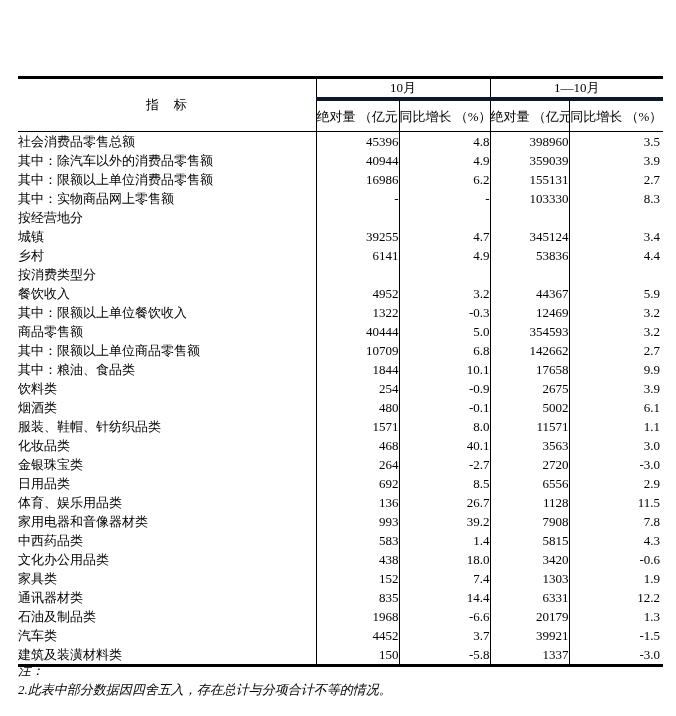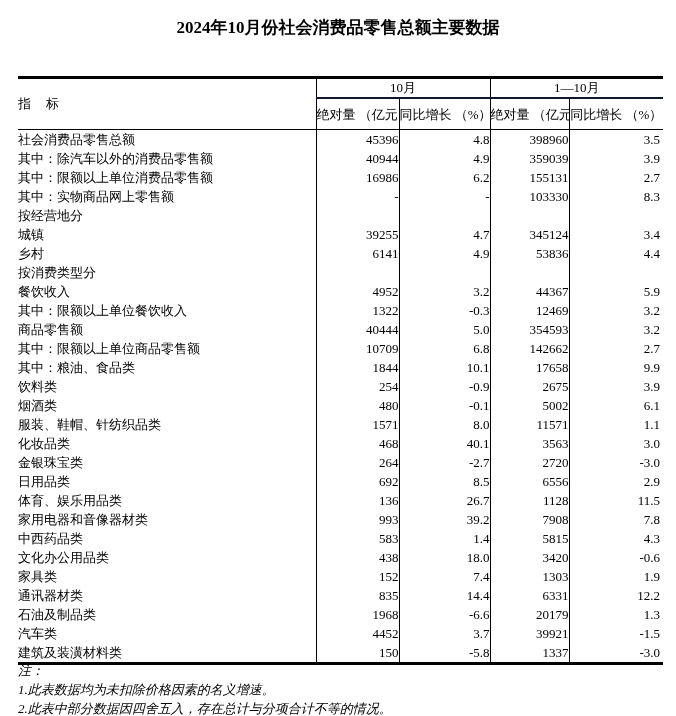--- a/index.html
+++ b/index.html
@@ -31,32 +31,32 @@
   table.stat th, table.stat td{
     padding:0;
     font-weight:normal;
     overflow:hidden;
     white-space:nowrap;
   }
   
   th.group{
     height:18px;
     text-align:center;
-    border-bottom:2px solid #0f172a;
+    border-bottom:4px solid #0f172a;
     line-height:18px;
   }
   th.sub{
     height:30px;
     text-align:center;
     border-bottom:1px solid #000;
     line-height:15px;
     white-space:pre-line;
   }
   th.indhead{
-    text-align:left;
+    text-align:center;
     border-bottom:1px solid #000;
     letter-spacing:1px;
   }
   .br{border-right:1px solid #000;}
   
   td.ind{
     height:19px;
     text-align:left;
     line-height:19px;
   }
@@ -79,21 +79,20 @@
     font-style:italic;
     line-height:19px;
   }
   .notes div{height:19px;}
 </style>
 </head>
 <body>
 
 <div class="page">
 
-  <div class="title">2024年10月份社会消费品零售总额主要数据</div>
 
   <table class="stat">
     <colgroup>
       <col style="width:298px">
       <col style="width:83px">
       <col style="width:91px">
       <col style="width:79px">
       <col style="width:94px">
     </colgroup>
     <thead>
@@ -308,17 +307,16 @@
           <td class="num br">150</td>
           <td class="num br">-5.8</td>
           <td class="num br">1337</td>
           <td class="num">-3.0</td>
         </tr>
       </tbody>
   </table>
 
   <div class="notes">
     <div>注：</div>
-    <div>1.此表数据均为未扣除价格因素的名义增速。</div>
     <div>2.此表中部分数据因四舍五入，存在总计与分项合计不等的情况。</div>
   </div>
 
 </div>
 
 </body></html>

